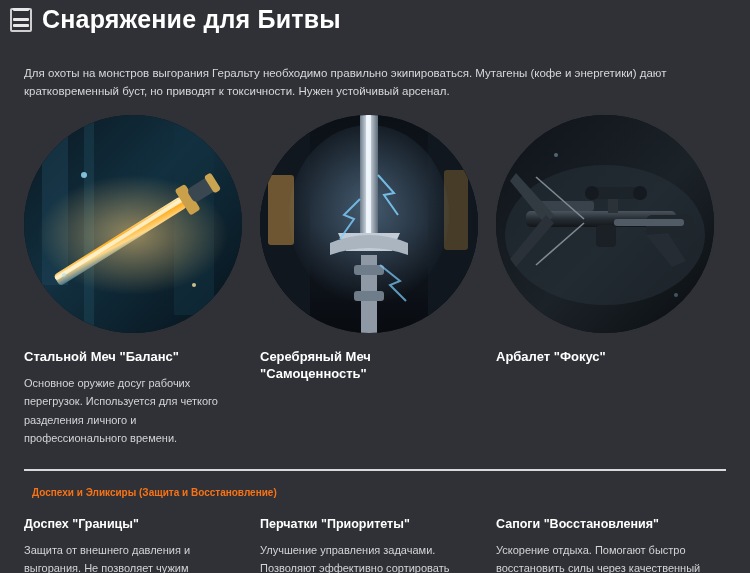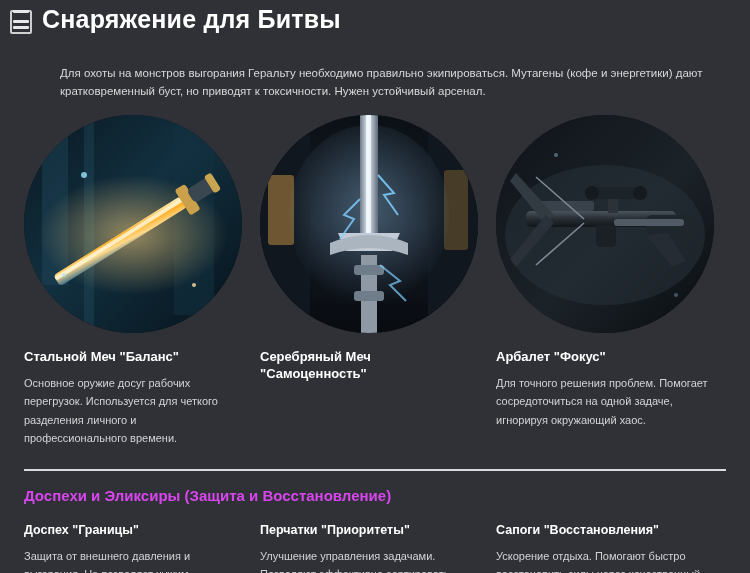--- a/index.html
+++ b/index.html
@@ -12,21 +12,21 @@
   }
   .page {
     position: relative;
     width: 750px;
     height: 573px;
     background: #2f3136;
     overflow: hidden;
   }
   .header {
     display: flex;
-    align-items: flex-end;
+    align-items: flex-start;
     gap: 10px;
     padding: 6px 0 8px 10px;
   }
   .header-icon {
     width: 22px;
     height: 24px;
     flex: 0 0 auto;
     position: relative;
     margin-top: 2px;
   }
@@ -54,21 +54,20 @@
     font-weight: bold;
     letter-spacing: 0.2px;
     line-height: 1.1;
   }
   .intro {
     color: #d6d8da;
     font-size: 11.5px;
     line-height: 1.65;
     padding: 22px 24px 0 24px;
     max-width: 720px;
-    margin-left: 36px;
   }
   .cards {
     display: flex;
     gap: 18px;
     padding: 14px 24px 0 24px;
   }
   .card {
     width: 218px;
   }
   .thumb {
@@ -92,24 +91,24 @@
     font-size: 11px;
     line-height: 1.65;
     margin-top: 8px;
   }
   .divider {
     height: 2px;
     background: #d7d9db;
     margin: 22px 24px 0 24px;
   }
   .section-title {
-    color: #d946ef;
-    font-size: 15px;
-    font-weight: bold;
-    padding: 16px 24px 0 24px;
+    color: #f97316;
+    font-size: 10px;
+    font-weight: bold;
+    padding: 16px 24px 0 32px;
   }
   .subcards {
     display: flex;
     gap: 18px;
     padding: 18px 24px 0 24px;
   }
   .subcard { width: 218px; }
   .subcard-title {
     color: #ffffff;
     font-size: 12.5px;
@@ -252,21 +251,20 @@
           <path d="M88 108 L40 150" stroke="#7f8a95" stroke-width="1.6"></path>
           <rect x="150" y="100" width="46" height="22" rx="6" fill="#1f262c"></rect>
           <path d="M150 120 L176 152 L190 146 L172 118 Z" fill="#252c33"></path>
           <rect x="118" y="104" width="70" height="7" rx="3" fill="#515b65"></rect>
           <rect x="100" y="110" width="20" height="22" rx="4" fill="#1a2026"></rect>
           <circle cx="60" cy="40" r="2" fill="#8fb4cc" opacity="0.5"></circle>
           <circle cx="180" cy="180" r="2" fill="#8fb4cc" opacity="0.4"></circle>
         </svg>
       </div>
       <div class="card-title">Арбалет "Фокус"</div>
-      <div class="card-desc">Для точного решения проблем. Помогает сосредоточиться на одной задаче, игнорируя окружающий хаос.</div>
     </div>
 
   </div>
 
   <div class="divider"></div>
 
   <div class="section-title">Доспехи и Эликсиры (Защита и Восстановление)</div>
 
   <div class="subcards">
     <div class="subcard">

